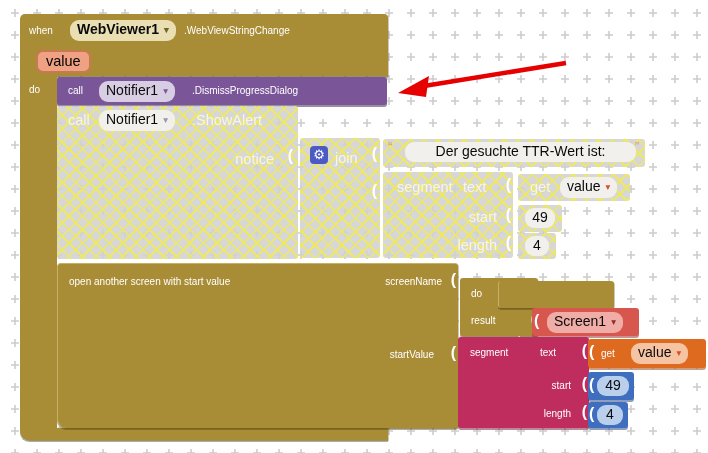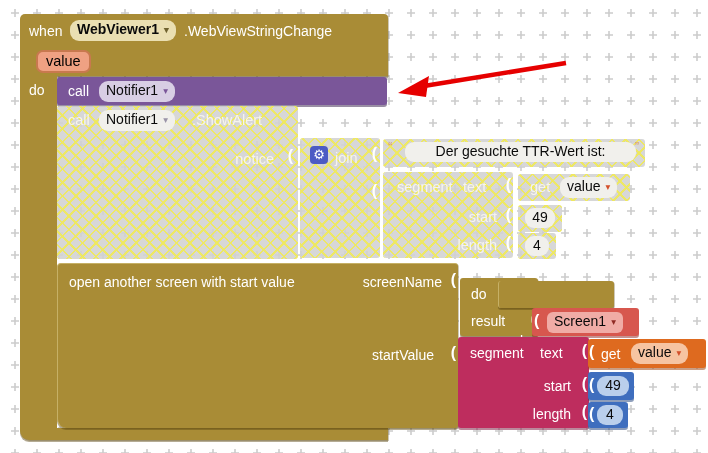--- a/index.html
+++ b/index.html
@@ -15,21 +15,21 @@
   .orangeb{background:#DE6A1F;box-shadow:0 2px 0 rgba(150,62,10,.5);}
   .blueb{background:#3F6EBE;box-shadow:0 2px 0 rgba(30,62,120,.5);}
   .salmonb{background:#D7574E;box-shadow:0 2px 0 rgba(140,40,32,.5);}
 
   .ghost{background-color:rgba(209,209,209,.88);
     background-image:
       repeating-linear-gradient(45deg, rgba(238,232,96,.95) 0 1.8px, transparent 1.8px 9.5px),
       repeating-linear-gradient(135deg, rgba(238,232,96,.95) 0 1.8px, transparent 1.8px 9.5px);
     border-radius:3px;}
 
-  .lbl{position:absolute;color:#fff;font-size:14px;line-height:18px;white-space:nowrap;}
+  .lbl{position:absolute;color:#fff;font-size:10px;line-height:18px;white-space:nowrap;}
   .glbl{position:absolute;color:#F6F4EE;font-size:14.5px;line-height:18px;white-space:nowrap;}
   .rt{text-align:right;}
 
   .pill{position:absolute;border-radius:9px;padding:1px 7px 2px 7px;font-size:14px;
         color:#0a0a0a;white-space:nowrap;line-height:17px;}
   .pill-tan{background:#EADFB2;font-weight:bold;}
   .pill-lav{background:#D8CEE4;}
   .pill-ghost{background:#F1F0EC;}
   .pill-peach{background:#F6C4A2;}
   .pill-salmon{background:#F0ACA6;}
@@ -110,21 +110,21 @@
 
   
   #dores-blk{left:460px;top:278px;width:78px;height:58px;}
   #dores-do{left:11px;top:7px;}
   #dores-result{left:11px;top:34px;}
   #dores-sock{right:2px;top:33px;}
   #close-blk{left:498px;top:281px;width:116px;height:27px;border-left:1px solid #C6B066;}
   #close-lbl{left:14px;top:5px;margin-top:46px;}
   #screen1-blk{left:532px;top:308px;width:107px;height:28px;}
   #screen1-sock{left:2px;top:5px;}
-  #screen1-pill{left:15px;top:4px;border-radius:6px;}
+  #screen1-pill{left:15px;top:4px;}
 
   
   #seg-blk{left:458px;top:337px;width:131px;height:91px;}
   #seg-lbl1{left:12px;top:7px;}
   #seg-lbl2{left:82px;top:7px;}
   #seg-sock1{right:2px;top:6px;}
   #seg-start{right:18px;top:40px;}
   #seg-sock2{right:2px;top:39px;}
   #seg-length{right:18px;top:68px;}
   #seg-sock3{right:2px;top:67px;}
@@ -161,20 +161,21 @@
     <span id="when-param">value</span>
   </div>
   <div class="blk gold" id="when-left">
     <span class="lbl" id="do-lbl">do</span>
   </div>
   <div class="blk gold" id="when-bottom"></div>
 
   <div class="blk purple" id="call-dismiss">
     <span class="lbl" id="dismiss-kw">call</span>
     <span class="pill pill-lav" id="dismiss-pill"><span>Notifier1</span><span class="dd dd-purp">▾</span></span>
+    <span class="lbl" id="dismiss-method">.DismissProgressDialog</span>
   </div>
 
   <div class="blk ghost" id="call-showalert">
     <span class="glbl" id="sa-kw">call</span>
     <span class="pill pill-ghost" id="sa-pill"><span>Notifier1</span><span class="dd dd-gray">▾</span></span>
     <span class="glbl" id="sa-method">.ShowAlert</span>
     <span class="glbl rt" id="sa-notice">notice</span>
     <span class="sock" id="sa-sock">(</span>
   </div>
 

